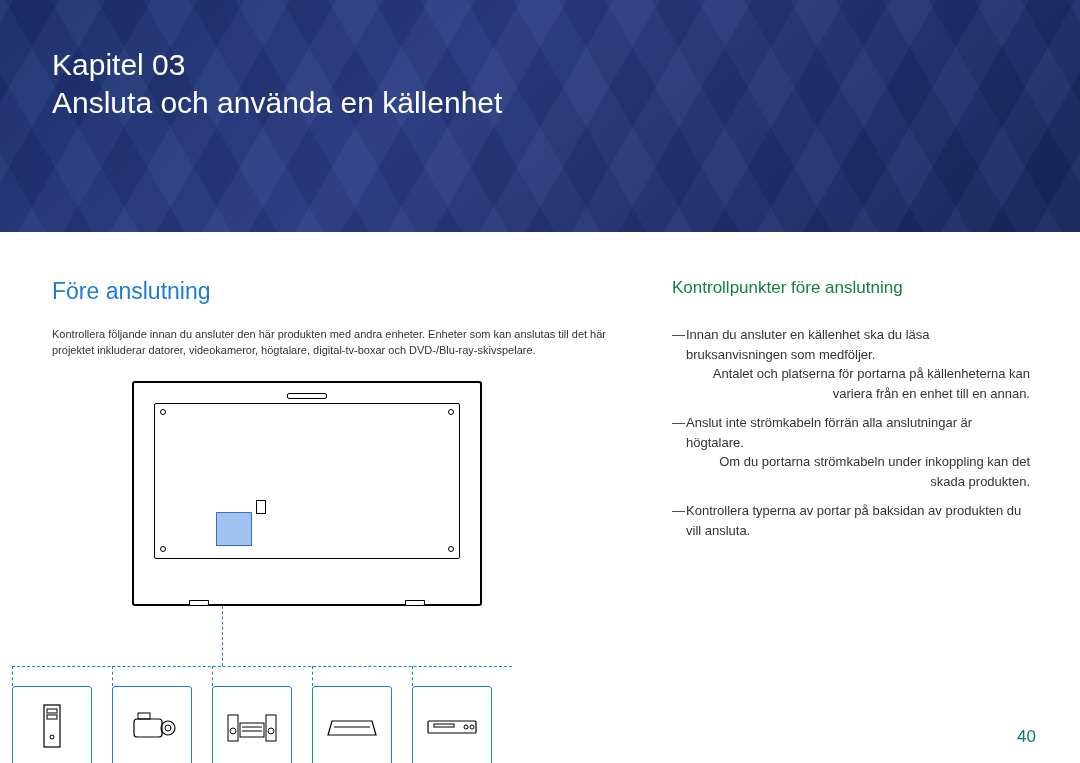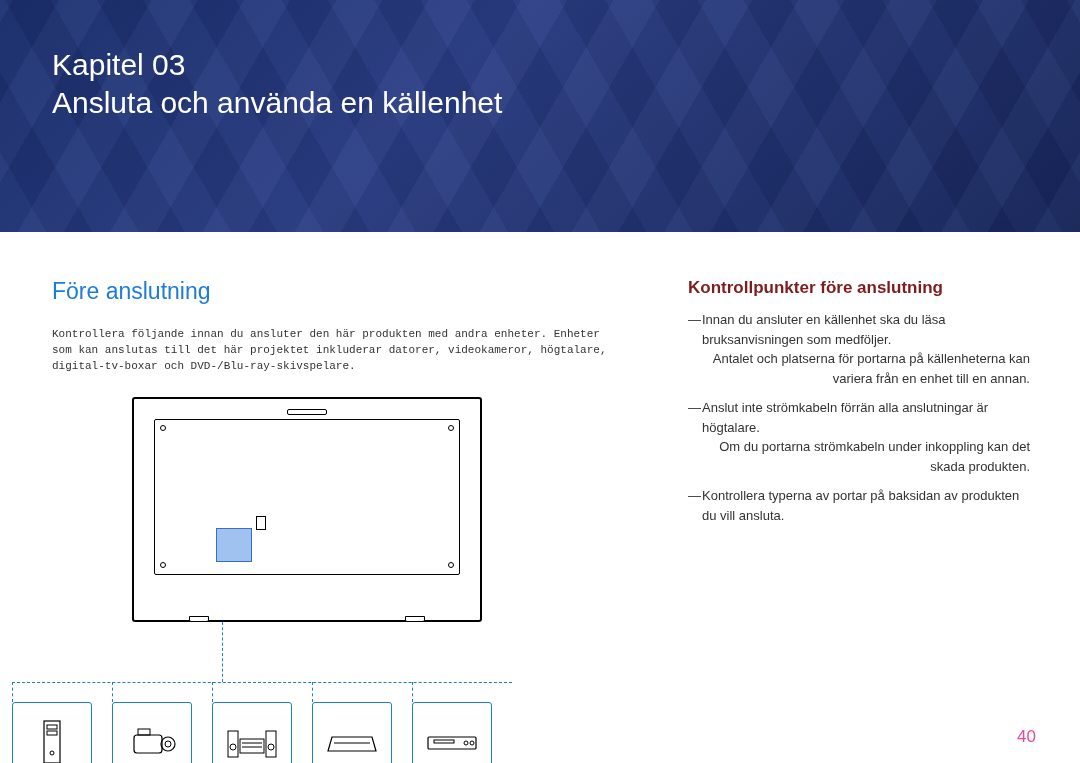--- a/index.html
+++ b/index.html
@@ -25,42 +25,41 @@
     background:
       repeating-linear-gradient(60deg, rgba(255,255,255,0.02) 0 40px, rgba(0,0,0,0.05) 40px 80px),
       repeating-linear-gradient(-60deg, rgba(255,255,255,0.03) 0 40px, rgba(0,0,0,0.04) 40px 80px);
     pointer-events: none;
   }
   .banner h1 { font-weight: 400; font-size: 30px; line-height: 1.25; position: relative; }
   .banner h2 { font-weight: 400; font-size: 30px; line-height: 1.25; position: relative; }
   .content {
     display: flex;
     padding: 46px 50px 0 52px;
-    gap: 76px;
+    gap: 60px;
   }
   .left { flex: 0 0 560px; }
   .right { flex: 1; }
   .section-title {
     color: #1e7bd6;
     font-size: 23px;
     font-weight: 500;
     margin-bottom: 22px;
   }
   .intro {
     font-size: 11px;
     color: #333;
     line-height: 1.45;
     margin-bottom: 22px;
-    font-family: Liberation Mono, monospace;
   }
   .subhead {
     font-size: 17px;
-    font-weight: 700;
-    color: #7f1d1d;
-    margin-bottom: 12px;
+    font-weight: 400;
+    color: #15803d;
+    margin-bottom: 27px;
   }
   .notes { font-size: 13px; color: #333; }
   .note-item {
     position: relative;
     padding-left: 14px;
     margin-bottom: 10px;
     line-height: 1.5;
   }
   .note-item::before {
     content: "―";
@@ -147,21 +146,21 @@
     justify-content: center;
     background: #fff;
   }
   .dev svg { width: 60px; height: 50px; }
 
   .page-num {
     position: absolute;
     bottom: 16px;
     right: 44px;
     font-size: 17px;
-    color: #ec4899;
+    color: #0f766e;
   }
 
   
   .screw { position:absolute; width:6px; height:6px; border:1px solid #000; border-radius:50%; }
   .slot { position:absolute; width:40px; height:6px; border:1px solid #000; border-radius:2px; background:#fff; }
   .foot { position:absolute; bottom:-2px; width:20px; height:6px; border:1px solid #000; background:#fff; border-radius:0 0 2px 2px;}
 </style>
 </head>
 <body>
 

